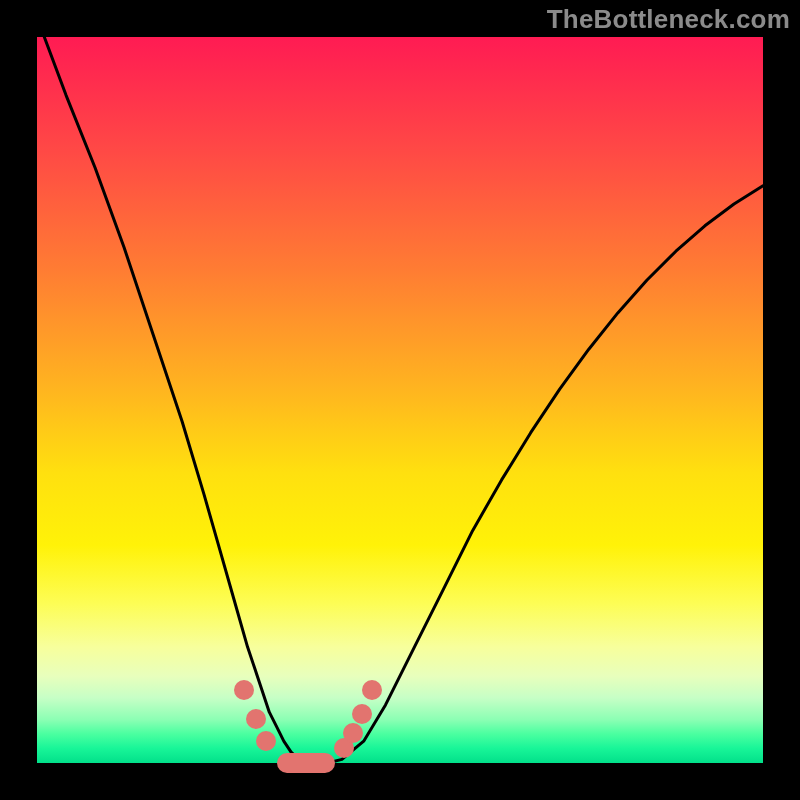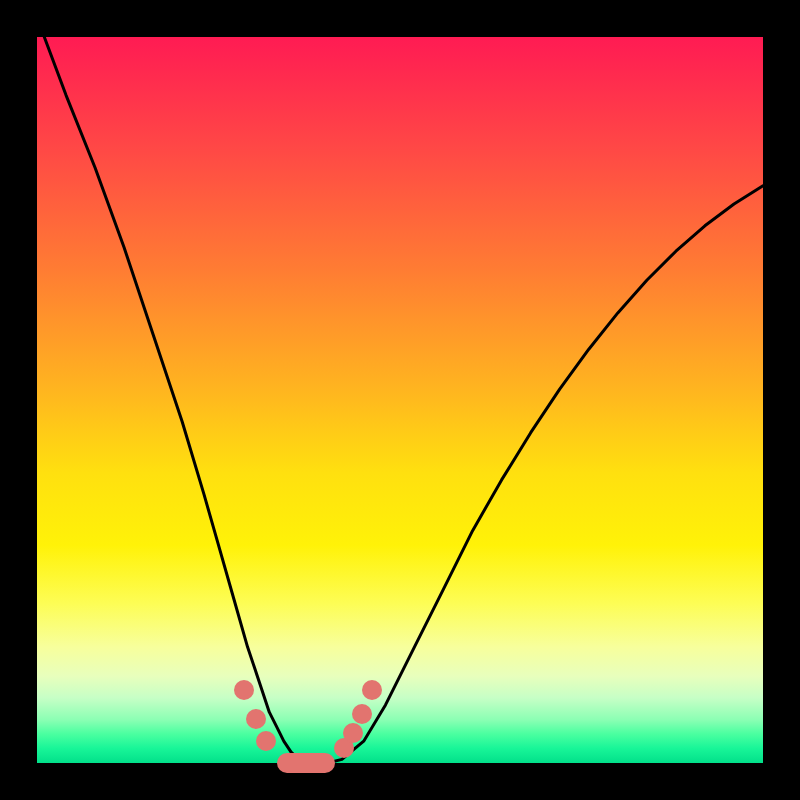--- a/index.html
+++ b/index.html
@@ -84,13 +84,14 @@
         <div class="seg" style="left: 239.58px; top: 716px; width: 58.08px;"></div>
         <div class="marker" style="left: 206.91px; top: 653.4px;"></div>
         <div class="marker" style="left: 219.252px; top: 682.44px;"></div>
         <div class="marker" style="left: 228.69px; top: 704.22px;"></div>
         <div class="marker" style="left: 307.098px; top: 711.48px;"></div>
         <div class="marker" style="left: 315.81px; top: 695.508px;"></div>
         <div class="marker" style="left: 325.248px; top: 676.632px;"></div>
         <div class="marker" style="left: 335.412px; top: 653.4px;"></div>
       </div>
   </div>
+  <div class="watermark">TheBottleneck.com</div>
 </div>
 
 </body></html>

